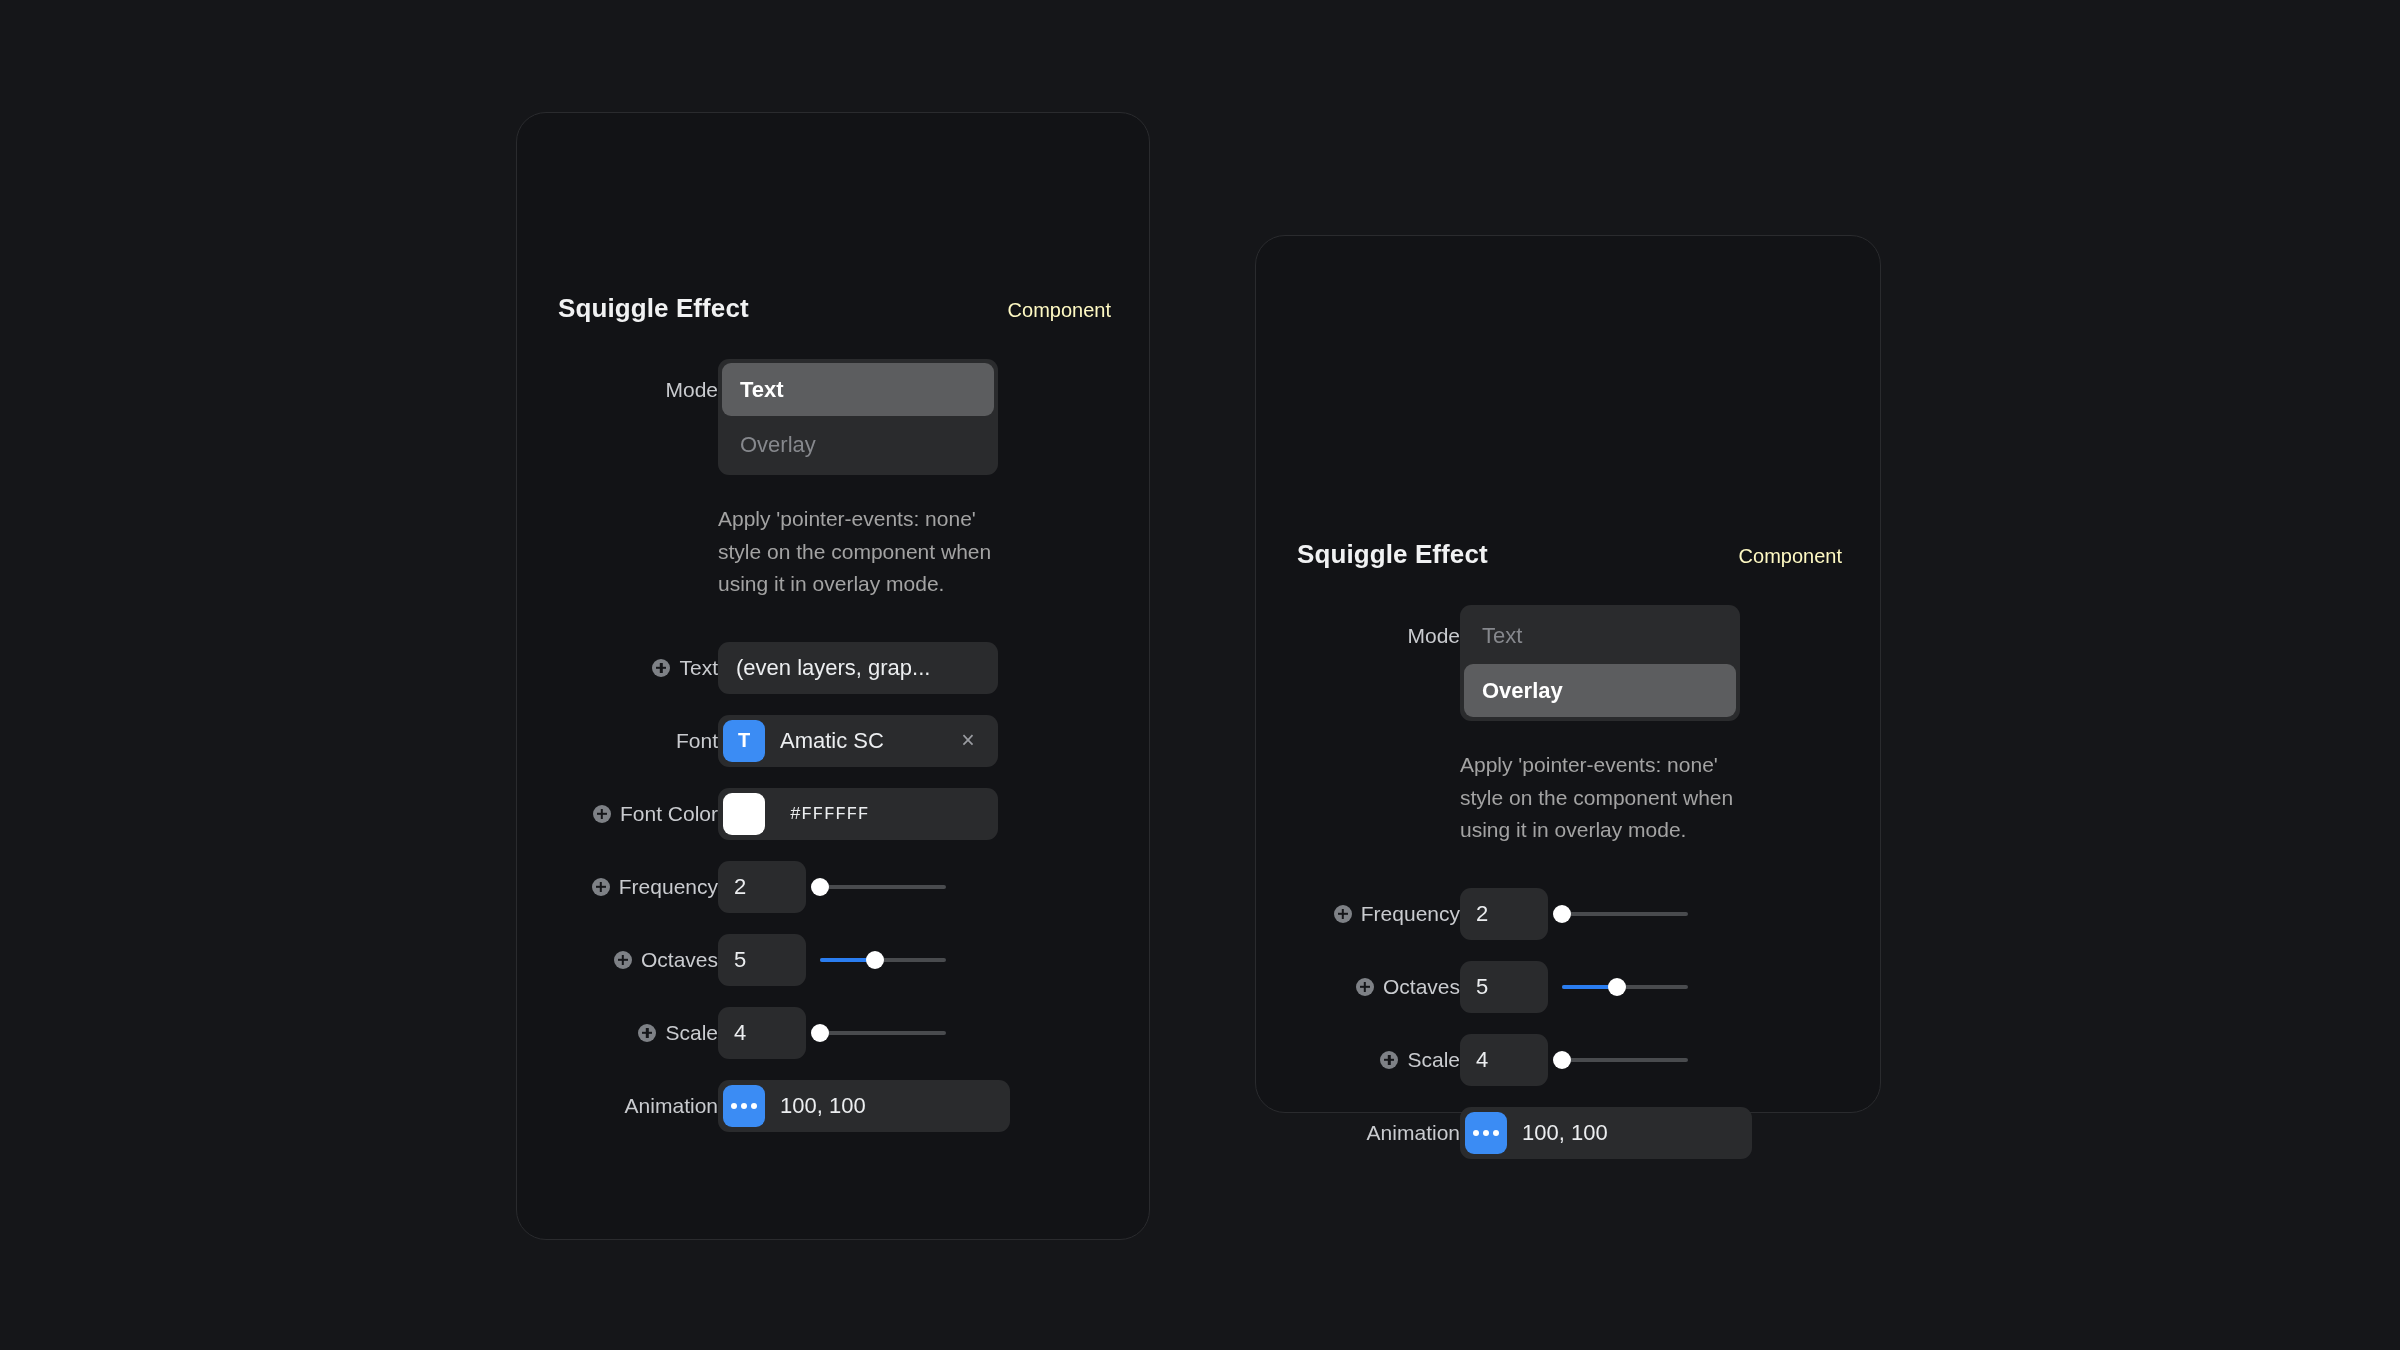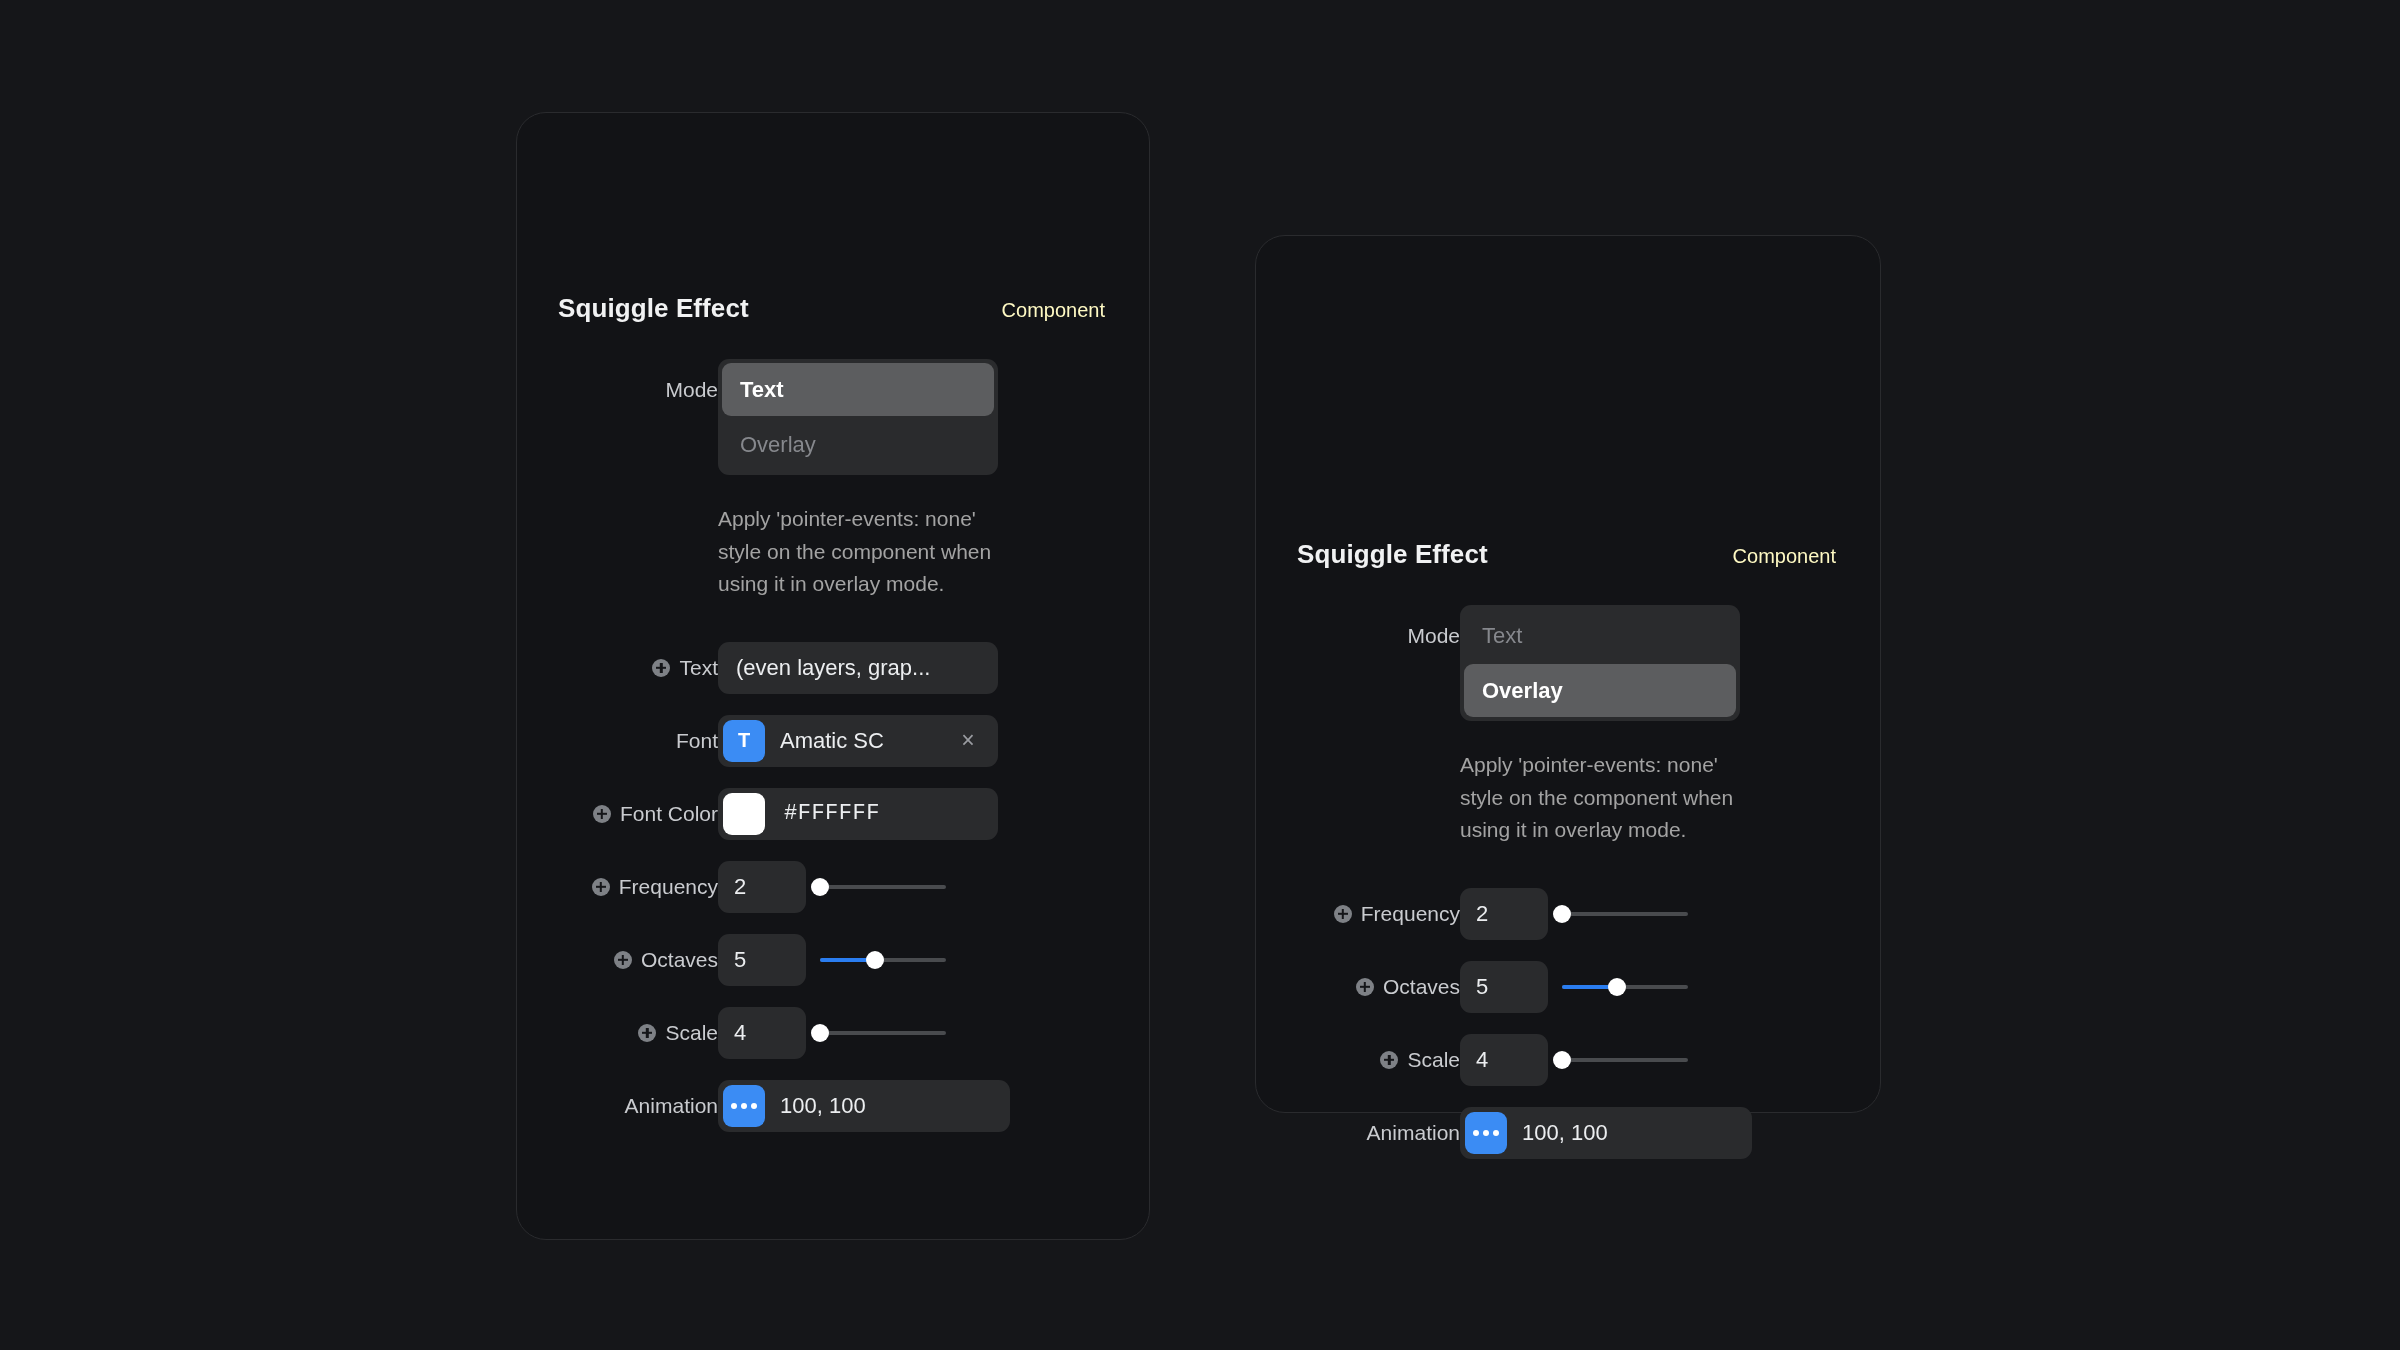--- a/index.html
+++ b/index.html
@@ -16,21 +16,21 @@
     position:absolute;
     background:#121316;
     border:1px solid #2a2b2e;
     border-radius:30px;
   }
   .panel.left  { left:516px;  top:112px; width:634px;  height:1128px; }
   .panel.right { left:1255px; top:235px; width:626px;  height:878px; }
 
   
   .panel-header {
-    position:absolute; left:0; right:6px;
+    position:absolute; left:0; right:0;
     display:flex; align-items:baseline; justify-content:space-between;
     padding:0 38px 0 41px;
   }
   .left  .panel-header { top:180px; }
   .right .panel-header { top:303px; }
   .panel-title {
     color:#f1f2f3; font-size:26px; font-weight:bold; letter-spacing:.1px;
   }
   .panel-kind {
     color:#fef9c3; font-size:20px; font-weight:normal;
@@ -104,21 +104,21 @@
   .font-name { flex:1; padding-left:15px; color:#eceef0; font-size:22px; }
   .clear-x {
     width:28px; color:#9a9ca1; font-size:23px; text-align:center; flex:none;
   }
 
   .color-swatch {
     width:42px; height:42px; border-radius:9px; background:#ffffff;
     margin-left:5px; flex:none;
   }
   .color-hex {
-    padding-left:19px; color:#eceef0; font-size:22px;
+    padding-left:25px; color:#eceef0; font-size:18px;
     font-family:"Liberation Mono", monospace; letter-spacing:.5px;
   }
 
   .anim-chip {
     width:42px; height:42px; border-radius:9px; background:#3b8cf4;
     margin-left:5px; flex:none; display:flex; align-items:center;
     justify-content:center; gap:4px;
   }
   .anim-chip i { width:6px; height:6px; border-radius:50%; background:#fff; display:block; }
   .anim-value { padding-left:15px; color:#eceef0; font-size:22px; }

